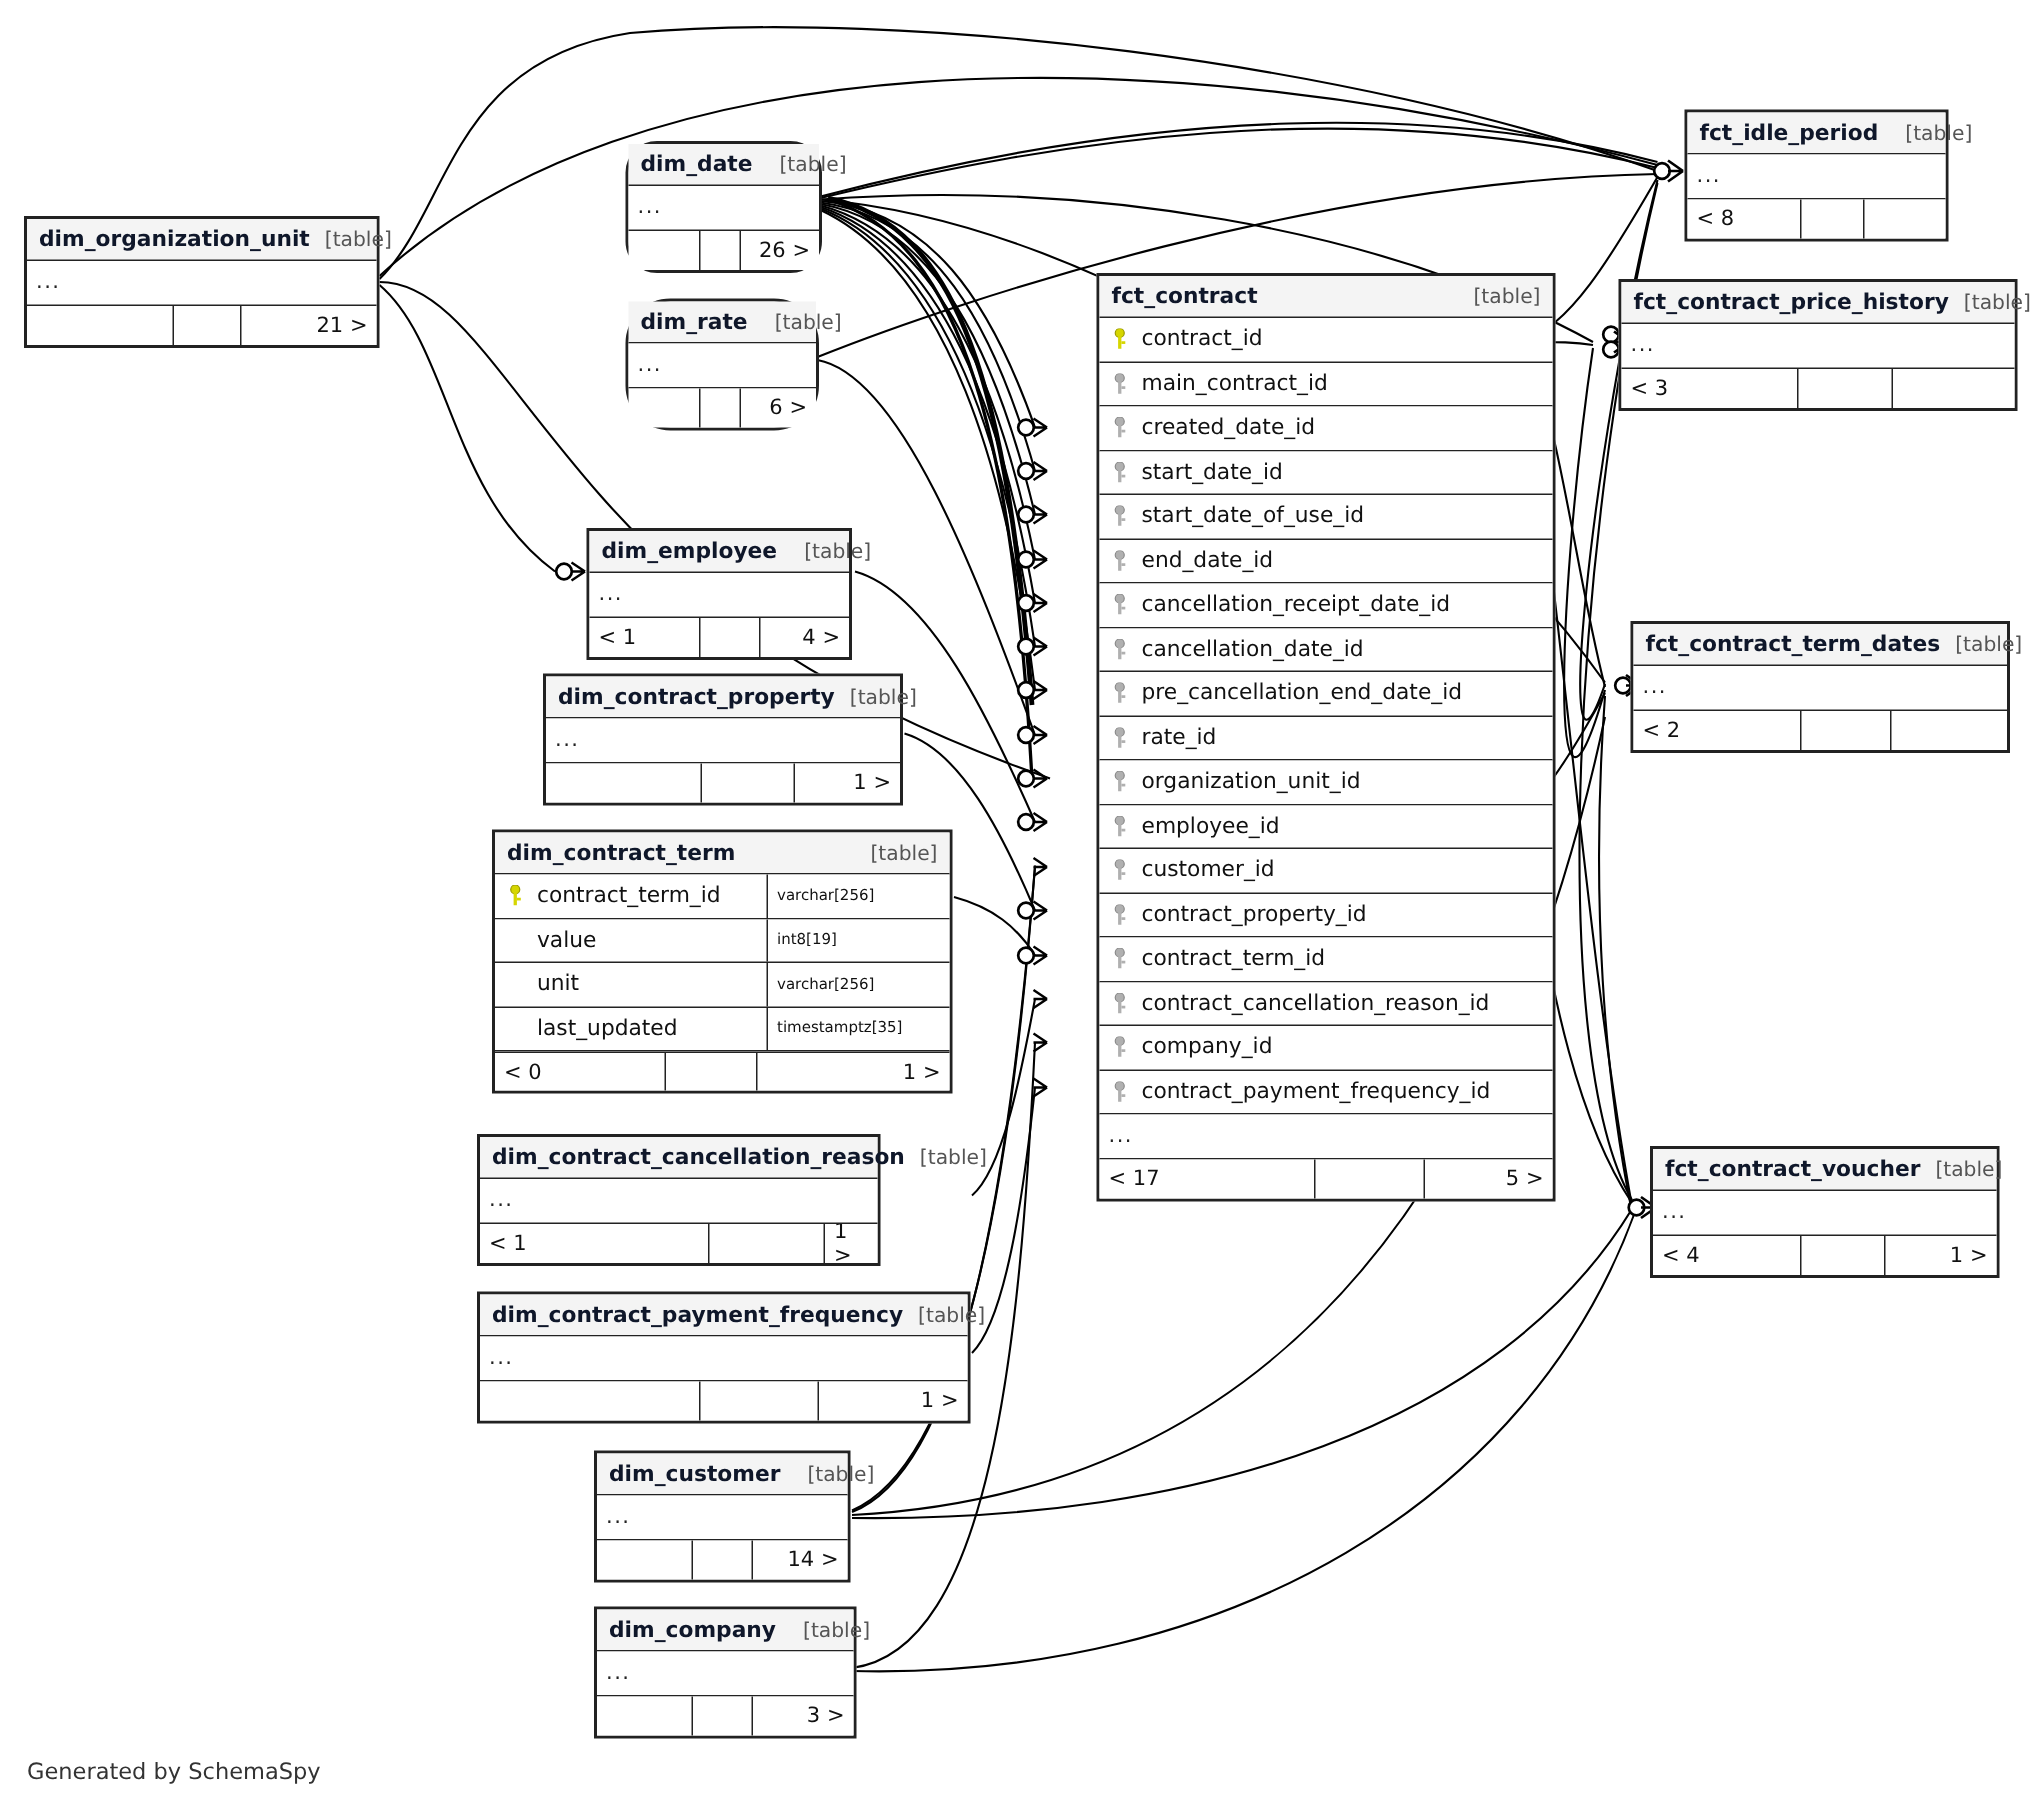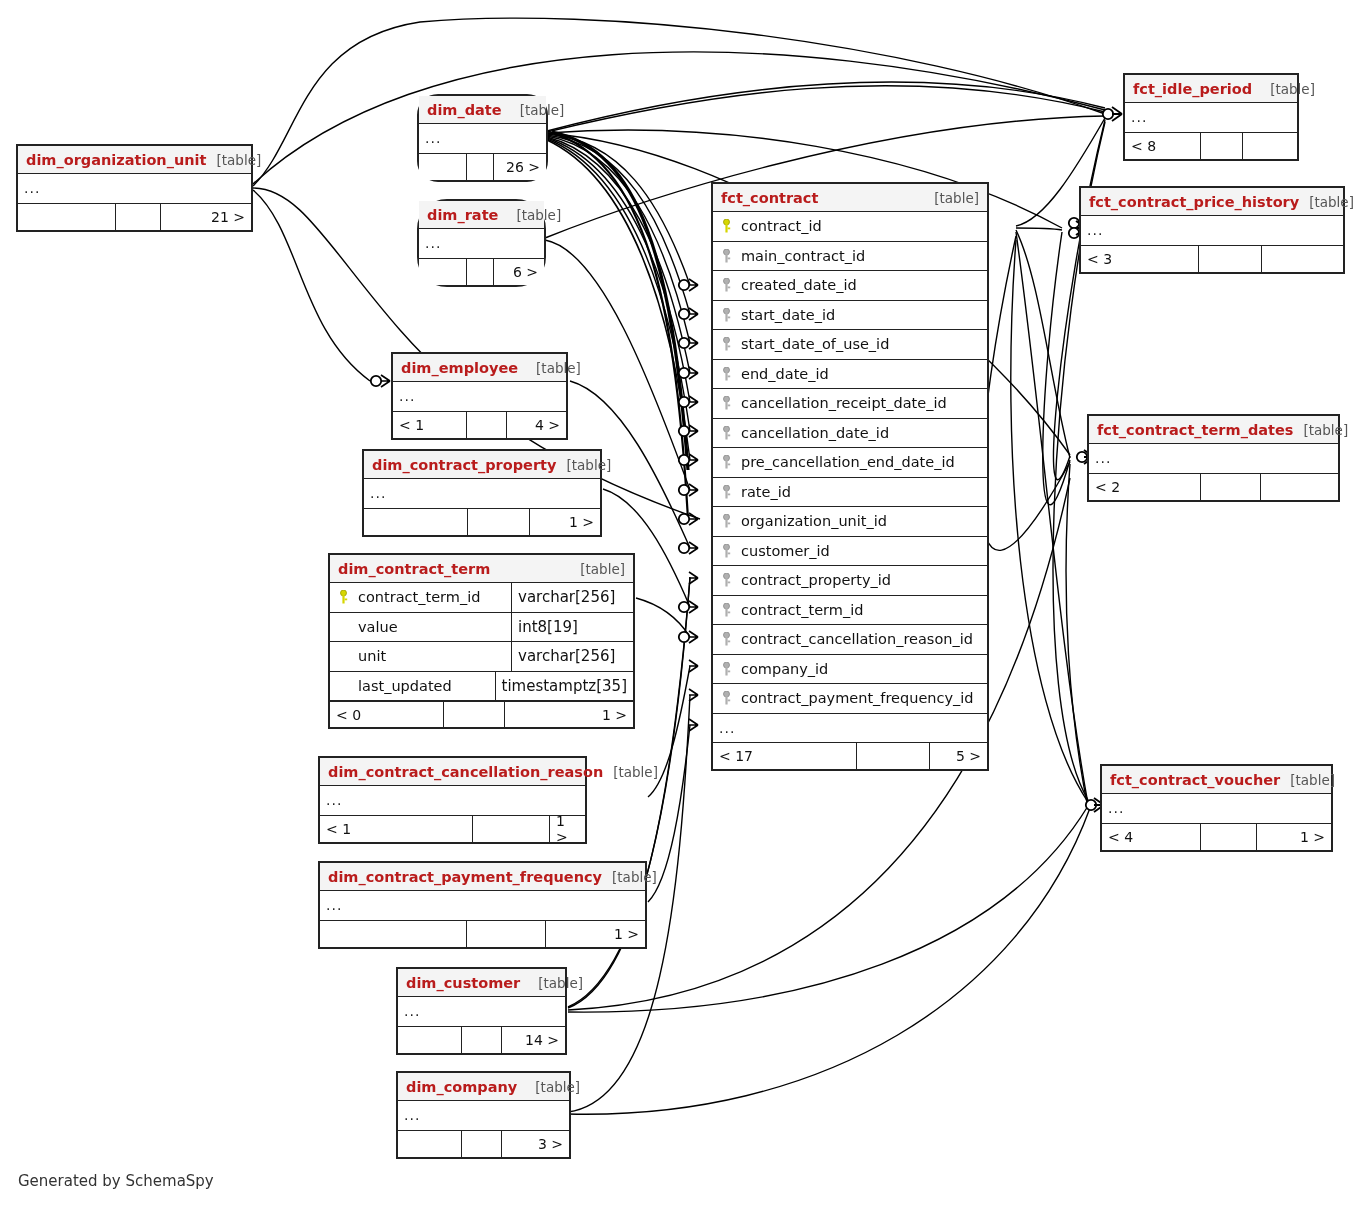--- a/index.html
+++ b/index.html
@@ -23,41 +23,41 @@
 
   .tbl .hdr{
     box-sizing:border-box;
     background:#f4f4f4;
     border-bottom:1.6px solid #222222;
     display:flex;align-items:center;
     padding:0 8px;
     height:28px;
     white-space:nowrap;
   }
-  .tbl .hdr .tname{font-weight:bold;font-size:14.5px;color:#b91c1c;}
+  .tbl .hdr .tname{font-weight:bold;font-size:14.5px;color:#0f172a;}
   .tbl .hdr .ttag{color:#555555;font-size:13.5px;margin-left:auto;padding-left:10px;}
   .tbl .hdr.tight .ttag{margin-left:8px;}
   .tbl .hdr.tight{justify-content:flex-start;}
 
   .tbl .row{
     box-sizing:border-box;
     display:flex;align-items:center;
     height:29.5px;
     border-bottom:1.6px solid #222222;
     background:#ffffff;
     white-space:nowrap;
   }
   .tbl .row:last-child{border-bottom:none;}
   .tbl .row .kcell{
     width:26px;flex:0 0 26px;display:flex;align-items:center;justify-content:center;
   }
   .tbl .row .cname{padding-left:2px;flex:1 1 auto;font-size:14.5px;}
   .tbl .row .ctype{
     flex:0 0 auto;border-left:1.6px solid #222222;height:100%;
-    display:flex;align-items:center;padding:0 6px;font-size:15px;
+    display:flex;align-items:center;padding:0 6px;font-size:10px;
     min-width:122px;box-sizing:border-box;
   }
   .tbl .ell{padding-left:6px;letter-spacing:1px;color:#222;font-size:14px;}
 
   .tbl .foot{
     box-sizing:border-box;display:flex;height:26px;border-top:0;
     background:#ffffff;
   }
   .tbl .foot .fc{
     box-sizing:border-box;
@@ -409,21 +409,21 @@
     <div class="row">
       <span class="ell">...</span>
     </div>
     <div class="foot">
       <div class="fc l" style="flex:0 0 64px"></div>
       <div class="fc l" style="flex:0 0 40px"></div>
       <div class="fc r" style="flex:1 1 auto">3 &gt;</div>
     </div>
   </div>
 
-  <div class="tbl" style="left:711px;top:182px;width:278px;">
+  <div class="tbl" style="left:731px;top:182px;width:306px;">
     <div class="hdr">
       <span class="tname">fct_contract</span>
       <span class="ttag">[table]</span>
     </div>
 
     <div class="row">
       <span class="kcell">
         <svg width="9" height="14" viewBox="0 0 9 14">
             <circle cx="4.5" cy="3" r="3" fill="#d6d600" stroke="#9a9a00" stroke-width="0.8"></circle>
             <rect x="3.4" y="5" width="2.2" height="8.5" fill="#d6d600"></rect>
@@ -536,20 +536,30 @@
       <span class="kcell">
         <svg width="9" height="14" viewBox="0 0 9 14">
             <circle cx="4.5" cy="3" r="3" fill="#b0b0b0" stroke="#8a8a8a" stroke-width="0.8"></circle>
             <rect x="3.4" y="5" width="2.2" height="8.5" fill="#b0b0b0"></rect>
             <rect x="5.6" y="8.5" width="2.6" height="1.8" fill="#b0b0b0"></rect>
           </svg>
       </span>
       <span class="cname">organization_unit_id</span>
     </div>
 
+    <div class="row">
+      <span class="kcell">
+        <svg width="9" height="14" viewBox="0 0 9 14">
+            <circle cx="4.5" cy="3" r="3" fill="#b0b0b0" stroke="#8a8a8a" stroke-width="0.8"></circle>
+            <rect x="3.4" y="5" width="2.2" height="8.5" fill="#b0b0b0"></rect>
+            <rect x="5.6" y="8.5" width="2.6" height="1.8" fill="#b0b0b0"></rect>
+          </svg>
+      </span>
+      <span class="cname">employee_id</span>
+    </div>
 
     <div class="row">
       <span class="kcell">
         <svg width="9" height="14" viewBox="0 0 9 14">
             <circle cx="4.5" cy="3" r="3" fill="#b0b0b0" stroke="#8a8a8a" stroke-width="0.8"></circle>
             <rect x="3.4" y="5" width="2.2" height="8.5" fill="#b0b0b0"></rect>
             <rect x="5.6" y="8.5" width="2.6" height="1.8" fill="#b0b0b0"></rect>
           </svg>
       </span>
       <span class="cname">customer_id</span>

